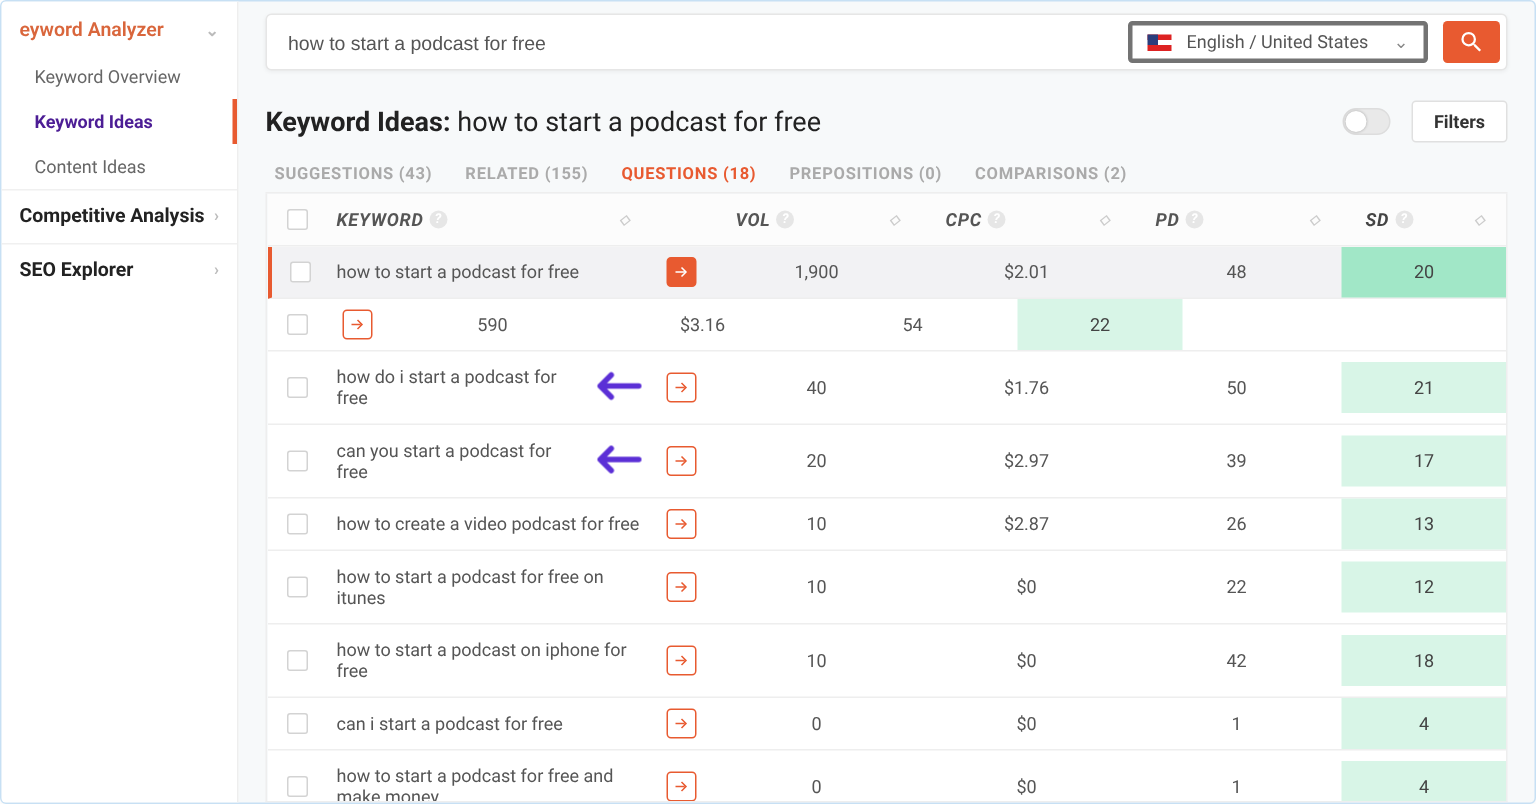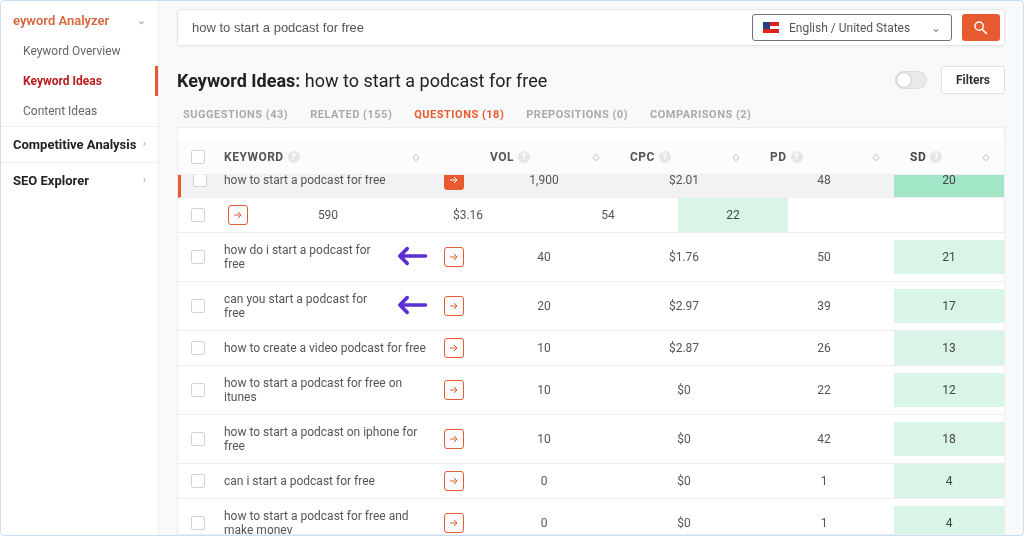--- a/index.html
+++ b/index.html
@@ -3,48 +3,48 @@
 <meta charset="utf-8">
 <style>
 * { box-sizing: border-box; margin: 0; padding: 0; }
 body { font-family: -apple-system, BlinkMacSystemFont, "Segoe UI", Roboto, sans-serif; background: #fff; color: #333; font-size: 12px; }
 .frame { width: 1024px; height: 536px; border: 1px solid #c7e0f4; border-radius: 4px; overflow: hidden; position: relative; background: #f7f9fa; box-shadow: 0 2px 8px rgba(0,0,0,.04); }
 .layout { display: flex; height: 100%; }
 .sidebar { width: 158px; flex: 0 0 158px; background: #fff; border-right: 1px solid #eee; padding-top: 4px; }
 .side-hdr { padding: 8px 12px; font-size: 13px; font-weight: 600; color: #d9663c; display: flex; justify-content: space-between; align-items: center; cursor: pointer; }
 .side-hdr .chev { color: #bbb; font-size: 11px; }
 .side-sub { padding: 8px 12px 8px 22px; font-size: 12px; color: #666; cursor: pointer; }
-.side-sub.active { font-weight: 700; color: #b91c1c; border-right: 3px solid #e85a30; }
+.side-sub.active { font-weight: 700; color: #4c1d95; border-right: 3px solid #e85a30; }
 .side-sec { padding: 10px 12px; font-size: 13px; font-weight: 700; color: #222; display: flex; justify-content: space-between; align-items: flex-start; cursor: pointer; border-top: 1px solid #f0f0f0; }
 .side-sec .chev { color: #bbb; font-size: 11px; }
 
 .main { flex: 1; padding: 8px 18px 0 18px; overflow: hidden; display: flex; flex-direction: column; }
 .searchbar { display: flex; gap: 10px; align-items: stretch; margin-bottom: 14px; background: #fff; border: 1px solid #e6e6e6; border-radius: 4px; padding: 4px; box-shadow: 0 1px 3px rgba(0,0,0,.05); }
 .search-input { flex: 1; border: none; outline: none; font-size: 13px; padding: 6px 10px; color: #555; background: transparent; }
-.lang-sel { display: flex; align-items: center; gap: 6px; border: 1px solid #737373; border-radius: 3px; padding: 4px 10px; font-size: 12px; color: #555; background: #fff; cursor: pointer; min-width: 200px; justify-content: space-between; }
+.lang-sel { display: flex; align-items: center; gap: 6px; border: 3px solid #737373; border-radius: 3px; padding: 4px 10px; font-size: 12px; color: #555; background: #fff; cursor: pointer; min-width: 200px; justify-content: space-between; }
 .lang-sel .flag { width: 16px; height: 11px; background: linear-gradient(to bottom, #d22 0 33%, #fff 33% 66%, #d22 66%); position: relative; display: inline-block; margin-right: 4px; }
 .lang-sel .flag::before { content:""; position:absolute; left:0; top:0; width:7px; height:7px; background:#2a3d7c; }
 .search-btn { width: 38px; background: #e85a30; border-radius: 3px; display: flex; align-items: center; justify-content: center; cursor: pointer; }
 .search-btn svg { width: 18px; height: 18px; fill: #fff; }
 
 .title-row { display: flex; justify-content: space-between; align-items: center; margin: 6px 0 4px; }
 .title { font-size: 18px; font-weight: 400; color: #222; }
 .title b { font-weight: 700; }
 .right-ctrls { display: flex; align-items: center; gap: 14px; justify-content: space-between; }
 .toggle { width: 32px; height: 18px; border-radius: 9px; background: #e9e9e9; position: relative; border: 1px solid #ddd; }
 .toggle::after { content:""; width:14px; height:14px; border-radius:50%; background:#fff; position:absolute; top:1px; left:1px; box-shadow:0 0 2px rgba(0,0,0,.3); }
 .filters-btn { border:1px solid #e0e0e0; background:#fff; border-radius:3px; padding:6px 14px; font-size:12px; font-weight:700; color:#333; cursor:pointer; }
 
 .tabs { display:flex; gap:22px; border-bottom:1px solid #eee; margin:10px 0 0; padding:0 6px 6px; font-size:11px; letter-spacing:.5px; font-weight:700; color:#aaa; text-transform:uppercase; }
 .tab { cursor:pointer; }
 .tab.active { color:#e85a30; }
 
 .table-wrap { flex:1; overflow-y:auto; border:1px solid #eee; border-top:none; background:#fff; }
 .thead, .trow { display:flex; align-items:center; border-bottom:1px solid #eee; }
-.thead { background:#fcfcfc; font-size:10px; letter-spacing:.5px; font-weight:700; color:#999; text-transform:uppercase; position:sticky; top:12px; }
+.thead { background:#fcfcfc; font-size:10px; letter-spacing:.5px; font-weight:700; color:#999; text-transform:uppercase; position:sticky; top:0;font-style:italic; }
 .cell-chk { width:40px; display:flex; justify-content:center; }
 .chk { width:14px; height:14px; border:1px solid #d3d3d3; border-radius:2px; background:#fff; }
 .cell-kw { flex:1; padding:10px 6px; color:#555; font-size:12px; display:flex; align-items:center; gap:6px; }
 .help { display:inline-block; width:12px; height:12px; border-radius:50%; background:#e6e6e6; color:#fff; font-size:9px; line-height:12px; text-align:center; }
 .cell-exp { width:40px; display:flex; justify-content:center; }
 .exp-ico { width:20px; height:20px; border:1px solid #e85a30; border-radius:3px; display:flex; align-items:center; justify-content:center; color:#e85a30; background:#fff; }
 .exp-ico svg { width:12px; height:12px; stroke:#e85a30; stroke-width:2; fill:none; }
 .exp-ico.on { background:#e85a30; }
 .exp-ico.on svg { stroke:#fff; }
 .cell-num { width:140px; text-align:center; padding:10px 6px; color:#555; font-size:12px; }

